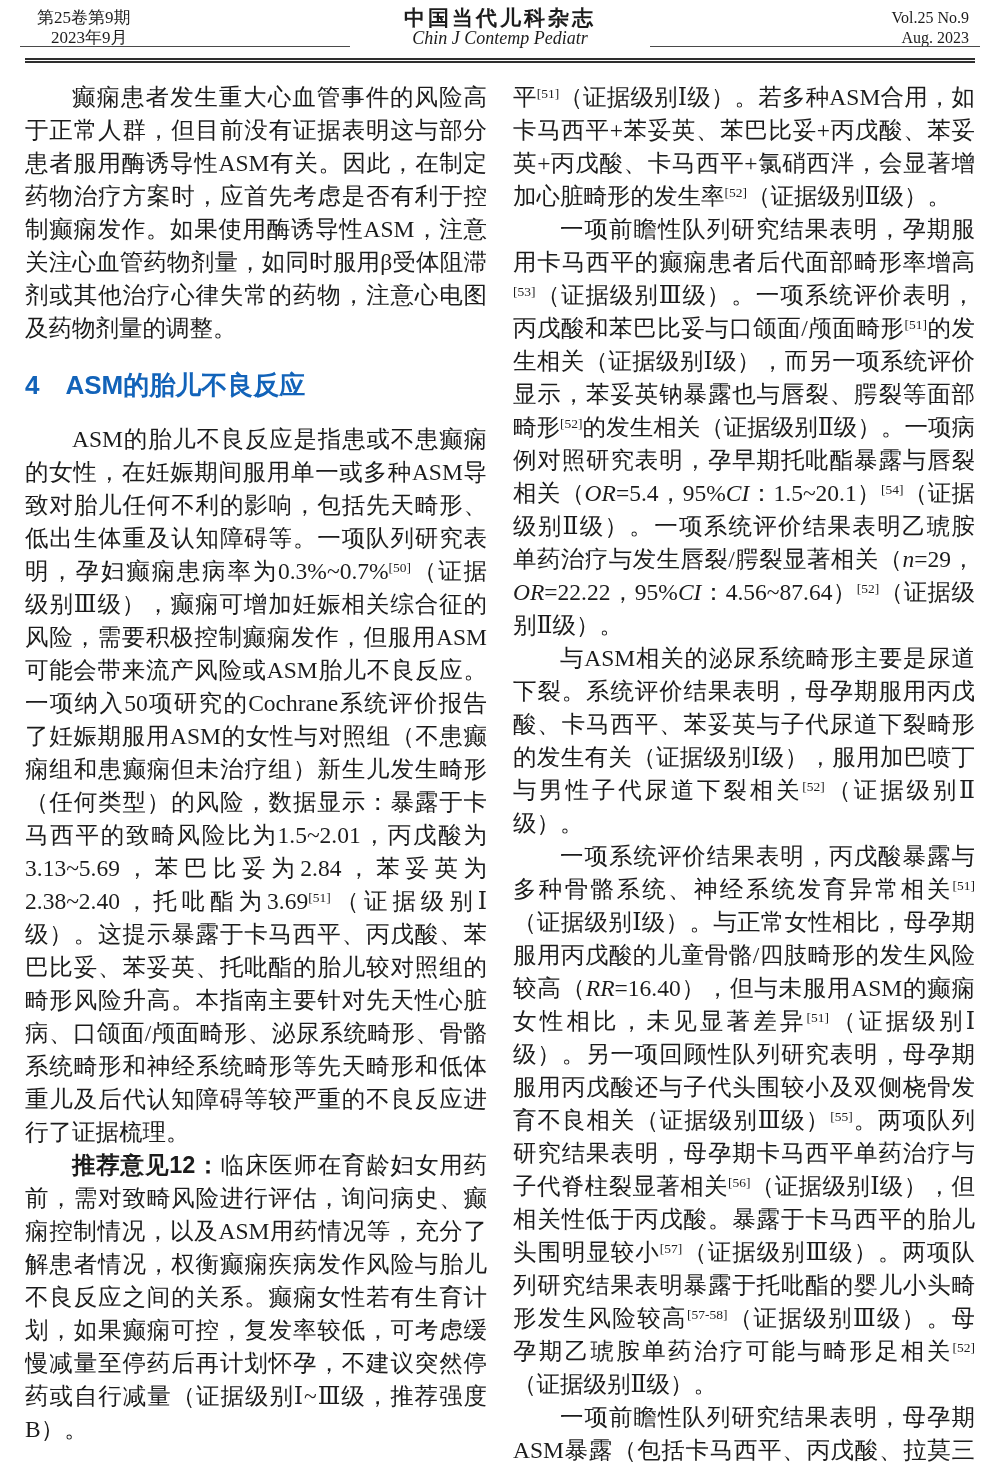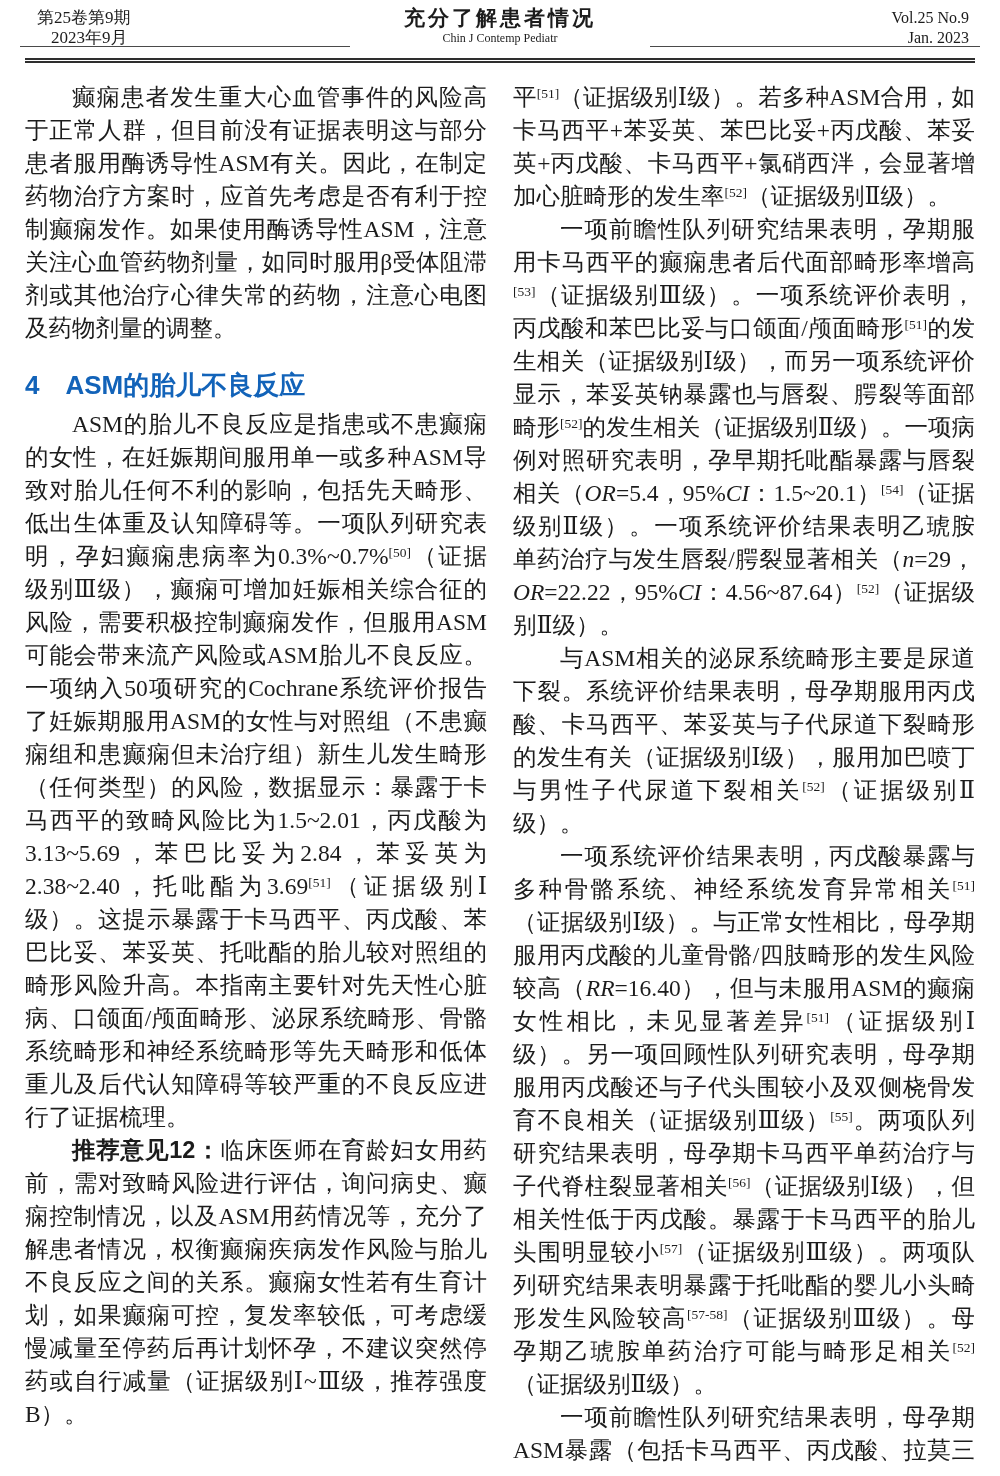--- a/index.html
+++ b/index.html
@@ -15,21 +15,21 @@
   
   .hdr { display: flex; align-items: flex-start; position: relative; height: 40px; gap: 12px; }
   .hdr-left  { width: 235px; }
   .hdr-center{ flex: 1; text-align: center; }
   .hdr-right { width: 235px; text-align: right; }
   .hdr-line1 { font-size: 17px; line-height: 20px; }
   .hdr-line2 { font-size: 17px; line-height: 20px; }
   .hdr-left .hdr-line1 { padding-left: 12px; }
   .hdr-left .hdr-line2 { padding-left: 26px; }
   .journal-cn { font-size: 21px; line-height: 21px; font-weight: bold; letter-spacing: 3px; }
-  .journal-en { font-size: 12px; line-height: 19px; }
+  .journal-en { font-size: 18px; line-height: 19px; font-style: italic; }
   .hdr-right .hdr-line1, .hdr-right .hdr-line2 { padding-right: 6px; font-size: 16px; }
 
   .side-rule { position: absolute; top: 46px; height: 1px; background: #4a4a4a; }
   .side-rule.l { left: 20px;  width: 330px; }
   .side-rule.r { right: 20px; width: 330px; }
   .double-rule { margin: 10px 0 0; height: 5px;
     border-top: 2px solid #2e2e2e; border-bottom: 2px solid #2e2e2e; }
 
   
   .cols { display: flex; gap: 26px; margin-top: 18px; height: 1390px; overflow: hidden; }
@@ -38,41 +38,41 @@
   .para { margin: 0; font-size: 23.5px; line-height: 33px; text-align: justify; }
   .para.ind { text-indent: 2em; }
 
   sup.ref { font-size: 13.5px; line-height: 0; vertical-align: 7px; letter-spacing: 0; }
   .lead { font-family: "Liberation Sans", "DejaVu Sans", sans-serif; font-weight: 700; }
   .it { font-style: italic; }
 
   .sec-heading {
     font-family: "Liberation Sans", "DejaVu Sans", sans-serif;
     font-weight: 700; font-size: 26px; line-height: 32px;
-    margin: 24px 0 7px;
+    margin: 24px 0 22px;
   }
   .sec-num { margin-right: 26px; }
 </style>
 </head>
 <body>
 
 <div class="page">
 
   <div class="hdr">
     <div class="hdr-left">
       <div class="hdr-line1">第25卷第9期</div>
       <div class="hdr-line2">2023年9月</div>
     </div>
     <div class="hdr-center">
-      <div class="journal-cn">充分了解患者情况</div>
+      <div class="journal-cn">中国当代儿科杂志</div>
       <div class="journal-en">Chin J Contemp Pediatr</div>
     </div>
     <div class="hdr-right">
       <div class="hdr-line1">Vol.25 No.9</div>
-      <div class="hdr-line2">Jan. 2023</div>
+      <div class="hdr-line2">Aug. 2023</div>
     </div>
   </div>
 
   <div class="side-rule l"></div>
   <div class="side-rule r"></div>
   <div class="double-rule"></div>
 
   <div class="cols">
     <div class="col">
         <p class="para ind">癫痫患者发生重大心血管事件的风险高于正常人群，但目前没有证据表明这与部分患者服用酶诱导性ASM有关。因此，在制定药物治疗方案时，应首先考虑是否有利于控制癫痫发作。如果使用酶诱导性ASM，注意关注心血管药物剂量，如同时服用β受体阻滞剂或其他治疗心律失常的药物，注意心电图及药物剂量的调整。</p>

